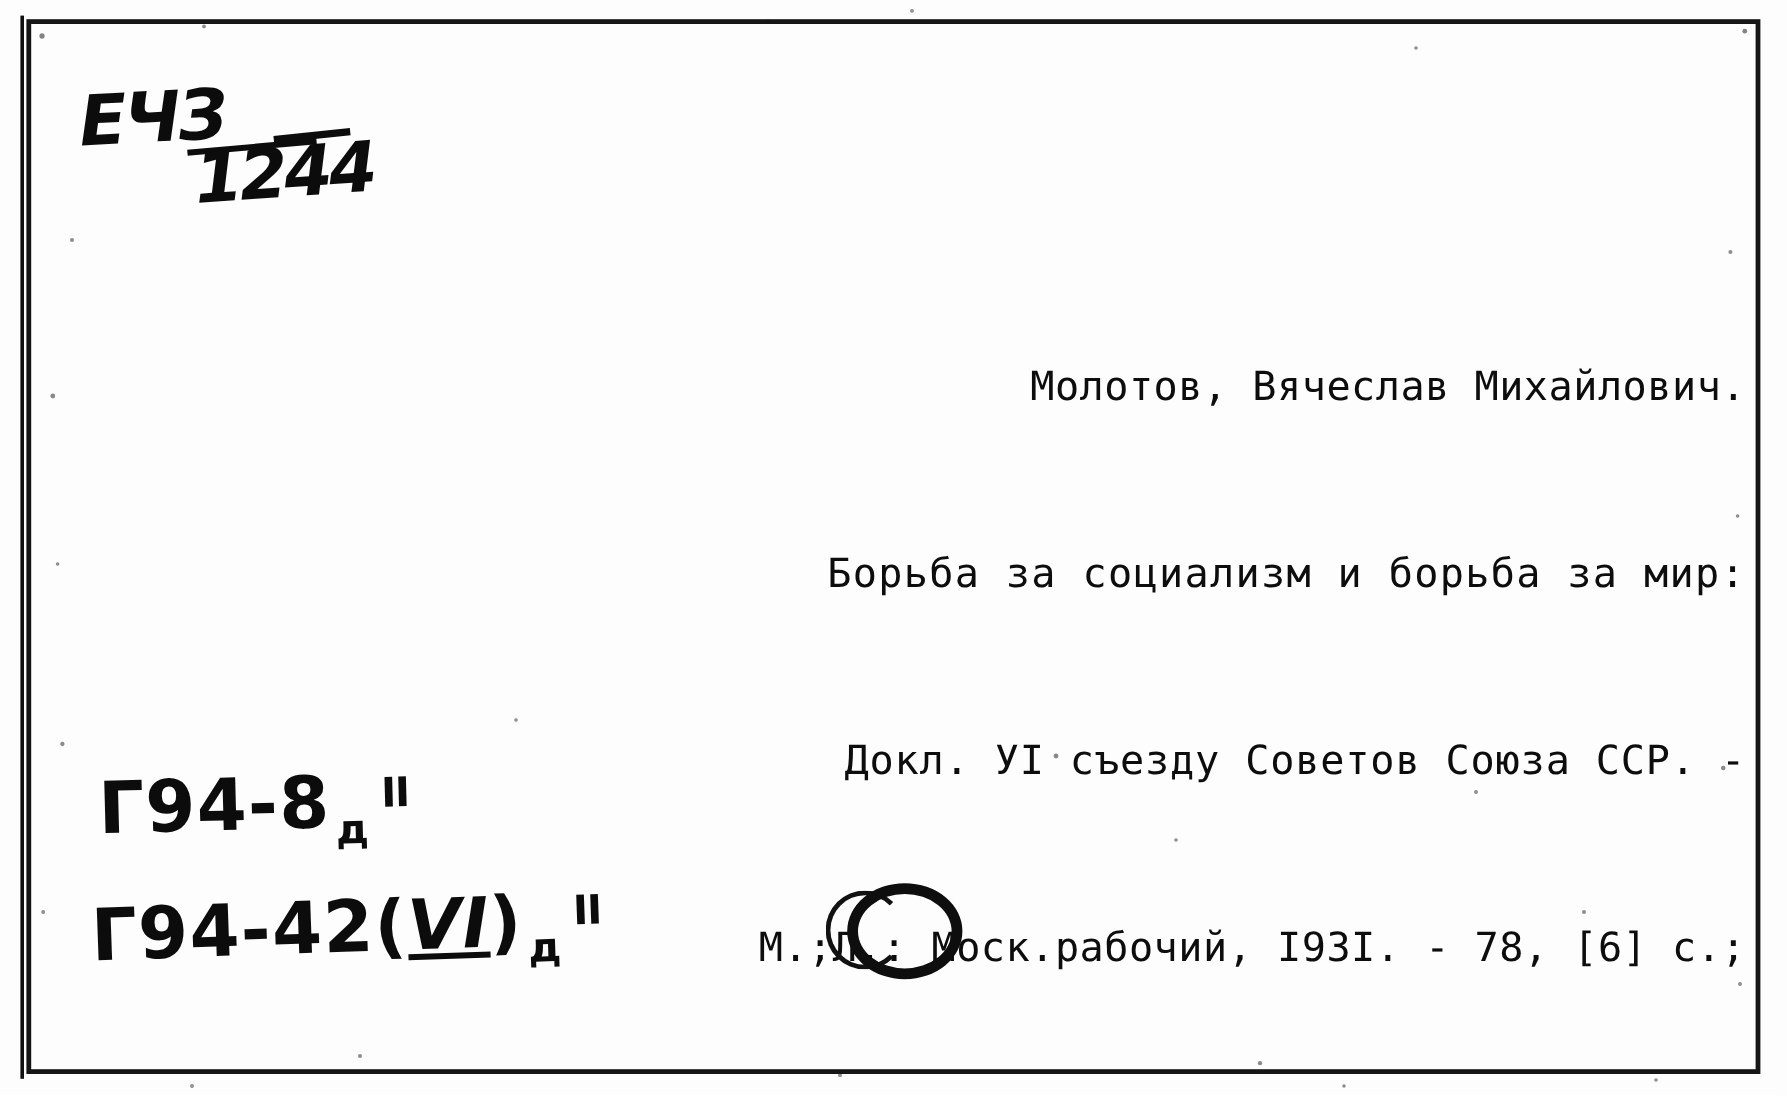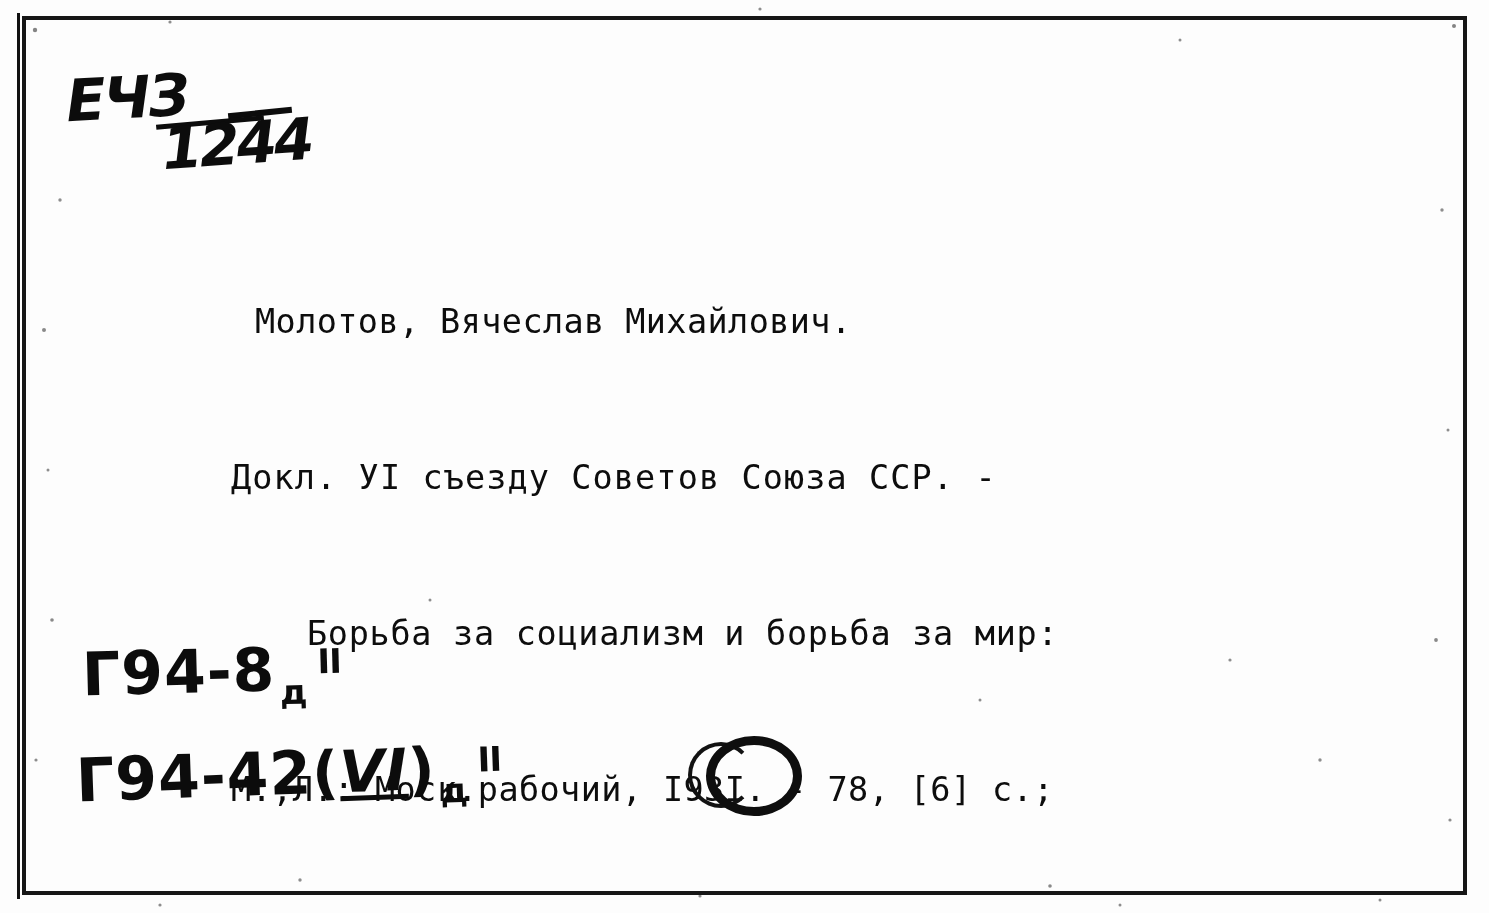--- a/index.html
+++ b/index.html
@@ -113,20 +113,21 @@
     font-family: "DejaVu Sans Mono", monospace;
     font-size: 33.5px;
     line-height: 52px;
     color: #0d0d0d;
     letter-spacing: 0.4px;
     white-space: pre;
   }
   #record .ln {
     display: block;
     white-space: pre;
+    text-align: right;
   }
   #record .ln.ind1 { text-indent: 52px; }
   #record .ln.out1 { margin-left: -24px; }
   #record .ln.out2 { margin-left: -24px; }
 
   
   #record .ln:nth-child(2) { letter-spacing: 1.1px; }
   #record .ln:nth-child(3) { letter-spacing: 0.7px; }
   #record .ln:nth-child(6) { letter-spacing: 0.9px; }
 
@@ -240,22 +241,22 @@
 
   <div id="shelfmark">
     <span class="hw-overbar"></span>
     <span class="hw-top">ЕЧЗ</span>
     <span class="hw-rule"></span>
     <span class="hw-bottom">1244</span>
   </div>
 
   <div id="record">
     <span class="ln">Молотов, Вячеслав Михайлович.</span>
+    <span class="ln ind1">Борьба за социализм и борьба за мир:</span>
     <span class="ln out1">Докл. УI съезду Советов Союза ССР. -</span>
-    <span class="ln ind1">Борьба за социализм и борьба за мир:</span>
     <span class="ln out2">М.;Л.: Моск.рабочий, I93I. - 78, [6] с.;</span>
     
     
     
   </div>
 
   <div id="callnumbers">
     <div class="cn-row" id="cn1">
       <span>Г94-8</span><span class="cn-sub">д</span><span class="cn-mark">II</span>
     </div>

